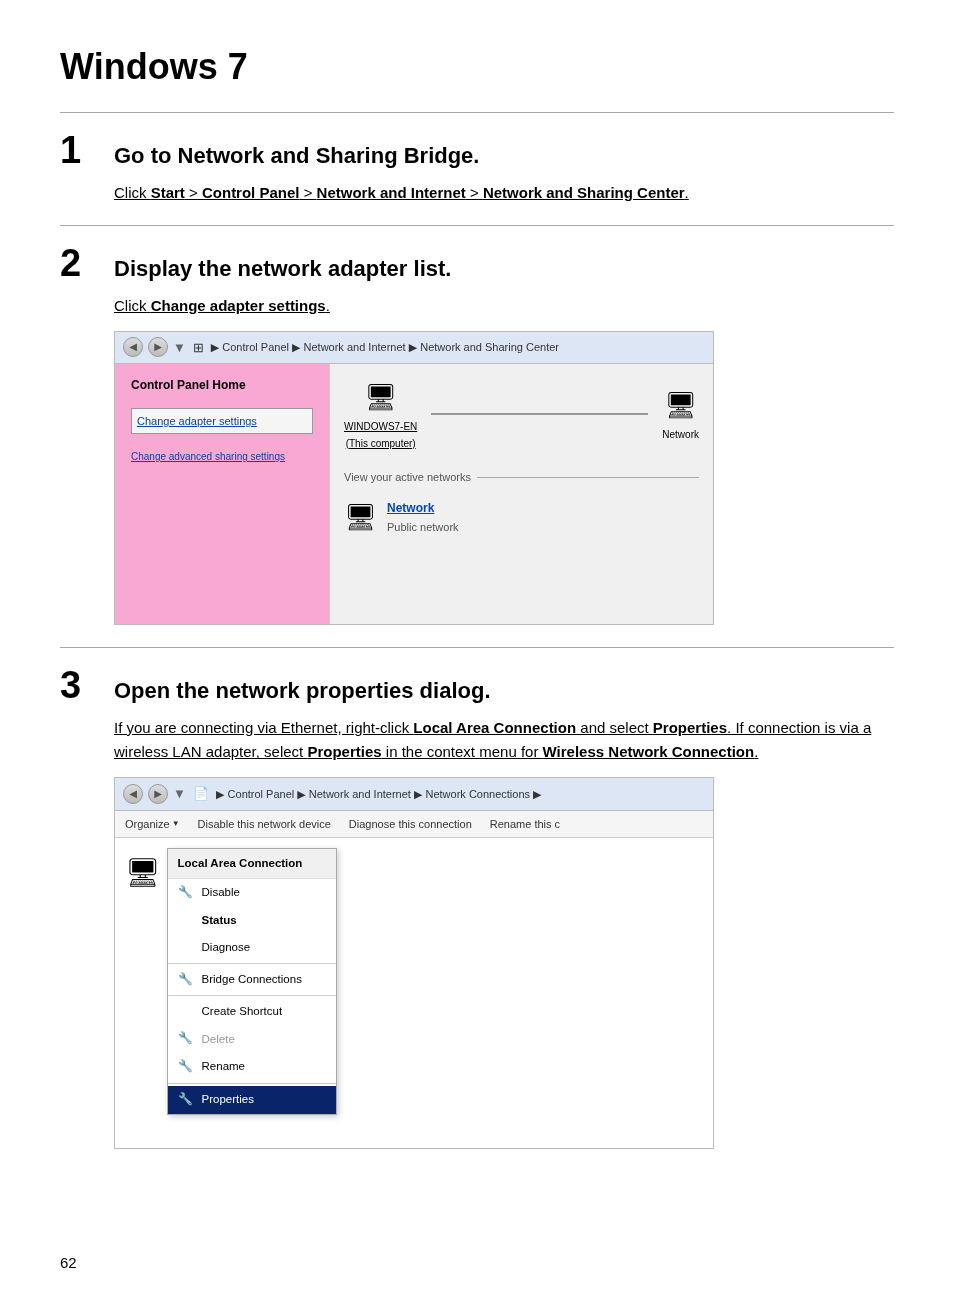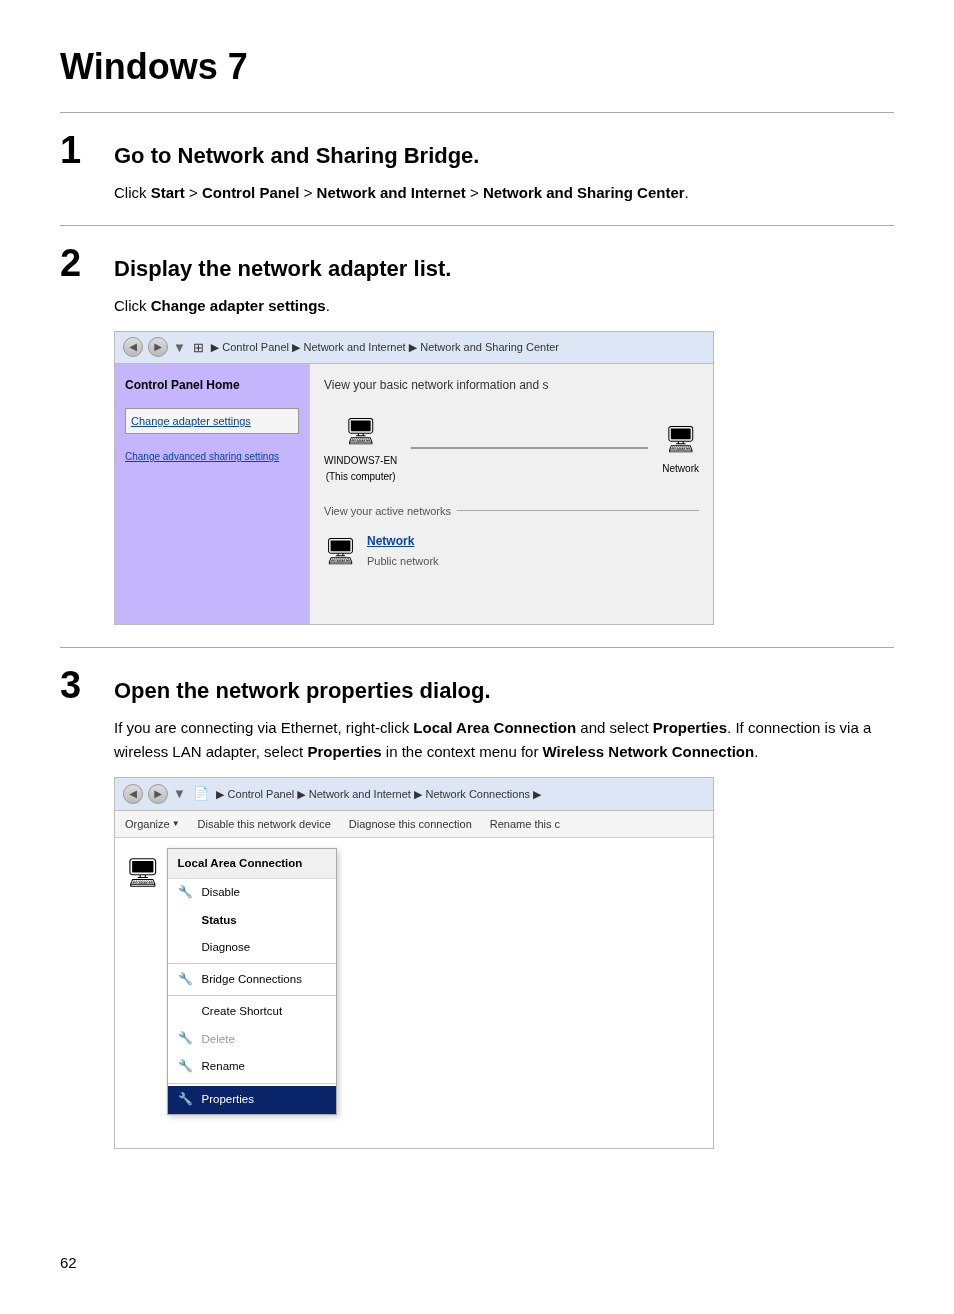--- a/index.html
+++ b/index.html
@@ -52,20 +52,21 @@
 
     .step-body {
       margin-left: 54px;
       margin-bottom: 20px;
       font-size: 15px;
       line-height: 1.65;
     }
 
     .step-body p {
       margin-bottom: 10px;
+      text-decoration: underline;
     }
 
     b { font-weight: bold; }
 
     
     .screenshot-box {
       border: 1px solid #bbb;
       background: #f0f0f0;
       margin-top: 12px;
       margin-bottom: 22px;
@@ -104,24 +105,24 @@
       font-size: 11px;
       color: #333;
     }
 
     .ss1-body {
       display: flex;
       min-height: 260px;
     }
 
     .ss1-sidebar {
-      width: 195px;
-      background: #c4b5fd;
+      width: 215px;
+      background: #f9a8d4;
       border-right: 1px solid #ccc;
-      padding: 12px 10px;
+      padding: 12px 16px;
     }
 
     .ss1-sidebar-title {
       font-size: 12px;
       font-weight: bold;
       margin-bottom: 12px;
       color: #000;
     }
 
     .ss1-sidebar-link {
@@ -375,26 +376,25 @@
 
       <div class="ss1-body">
 
         <div class="ss1-sidebar">
           <div class="ss1-sidebar-title">Control Panel Home</div>
           <span class="ss1-sidebar-link">Change adapter settings</span>
           <span class="ss1-sidebar-link2">Change advanced sharing settings</span>
         </div>
 
         <div class="ss1-main">
-          <div class="ss1-main-title">View your basic network information and s</div>
 
           <div class="ss1-network-map">
             <div class="ss1-computer-icon">
               <span class="icon-img">🖥</span>
-              <span style="font-size:10px;white-space:pre-line;">WINDOWS7-EN
+              <span style="font-size:10px;white-space:pre-line;text-decoration:underline;">WINDOWS7-EN
 (This computer)</span>
             </div>
             <div class="ss1-line"></div>
             <div class="ss1-network-icon">
               <span class="icon-img">🖥</span>
               <span style="font-size:10px;">Network</span>
             </div>
           </div>
 
           <div class="ss1-divider-labeled">View your active networks</div>

